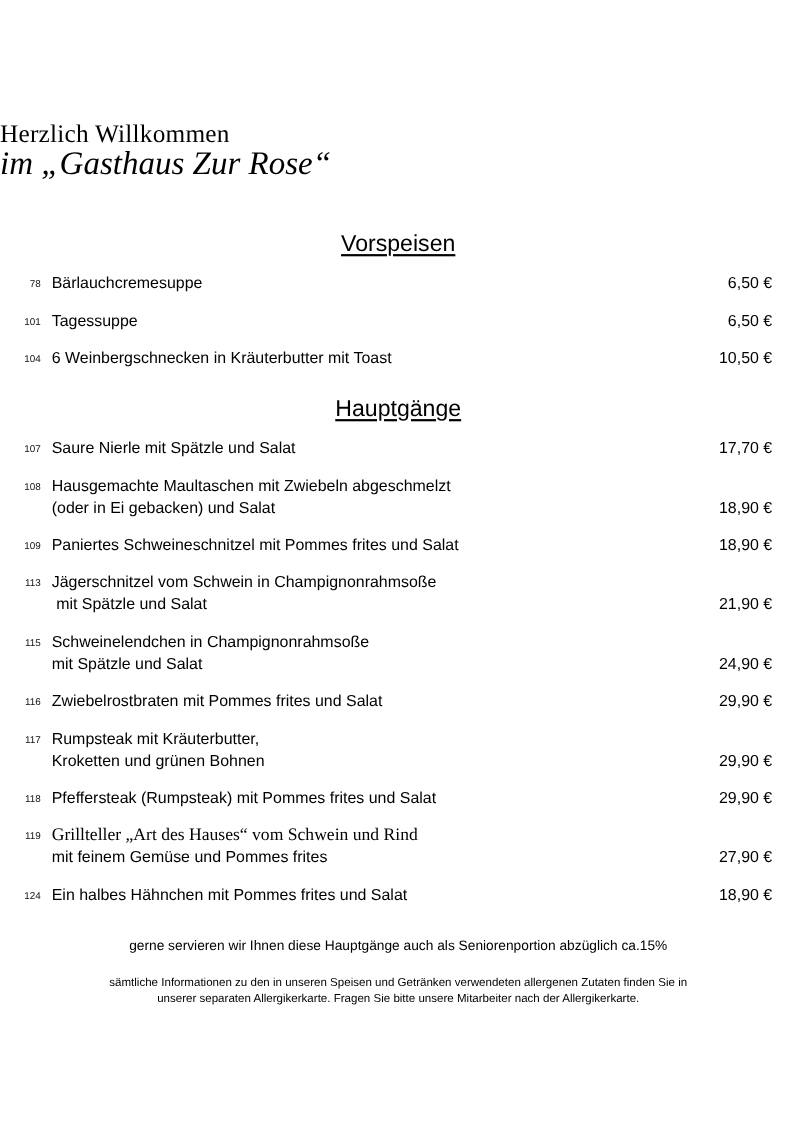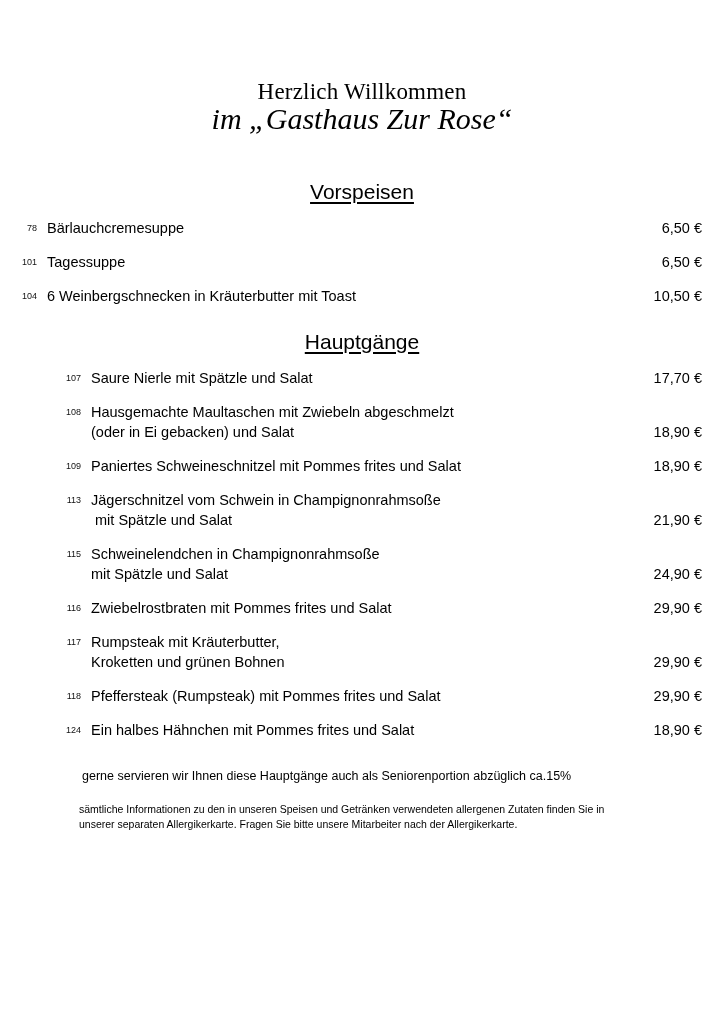--- a/index.html
+++ b/index.html
@@ -20,23 +20,22 @@
   .page {
     width: 724px;
     height: 1024px;
     box-sizing: border-box;
     padding: 0;
     position: relative;
   }
 
   
   .welcome {
-    text-align: center;
     margin: 0;
-    padding-top: 78px;
+    padding-top: 108px;
   }
   .welcome-line1 {
     font-family: "Liberation Serif", serif;
     font-size: 23px;
     line-height: 27px;
     letter-spacing: 0.2px;
     font-weight: 400;
     display: block;
   }
   .welcome-line2 {
@@ -112,26 +111,26 @@
   .item-price.empty { visibility: hidden; }
   .desc-serif {
     font-family: "Liberation Serif", serif;
     font-size: 16px;
   }
 
   
   .vorspeisen-list .menu-item { margin-top: 14px; }
   .vorspeisen-list .menu-item:first-child { margin-top: 14px; }
 
-  .hauptgaenge-list .menu-item { margin-top: 14px; padding-left: 44px; }
+  .hauptgaenge-list .menu-item { margin-top: 14px; }
 
   
   .footer {
     margin-top: 28px;
-    text-align: left;
+    text-align: center;
   }
   .footer-senior {
     font-size: 12.5px;
     line-height: 17px;
     margin: 0 auto;
     width: 560px;
   }
   .footer-allergen {
     margin: 17px auto 0 auto;
     width: 566px;
@@ -267,20 +266,33 @@
             <div class="item-price">29,90 €</div>
           </div>
         </div>
       </li>
       <li class="menu-item">
         <div class="item-no">118</div>
         <div class="item-body">
           <div class="item-row">
             <div class="item-desc">Pfeffersteak (Rumpsteak) mit Pommes frites und Salat</div>
             <div class="item-price">29,90 €</div>
+          </div>
+        </div>
+      </li>
+      <li class="menu-item">
+        <div class="item-no">119</div>
+        <div class="item-body">
+          <div class="item-row">
+            <div class="item-desc desc-serif">Grillteller „Art des Hauses“ vom Schwein und Rind</div>
+            <div class="item-price empty"></div>
+          </div>
+          <div class="item-row">
+            <div class="item-desc">mit feinem Gemüse und Pommes frites</div>
+            <div class="item-price">27,90 €</div>
           </div>
         </div>
       </li>
       <li class="menu-item">
         <div class="item-no">124</div>
         <div class="item-body">
           <div class="item-row">
             <div class="item-desc">Ein halbes Hähnchen mit Pommes frites und Salat</div>
             <div class="item-price">18,90 €</div>
           </div>

